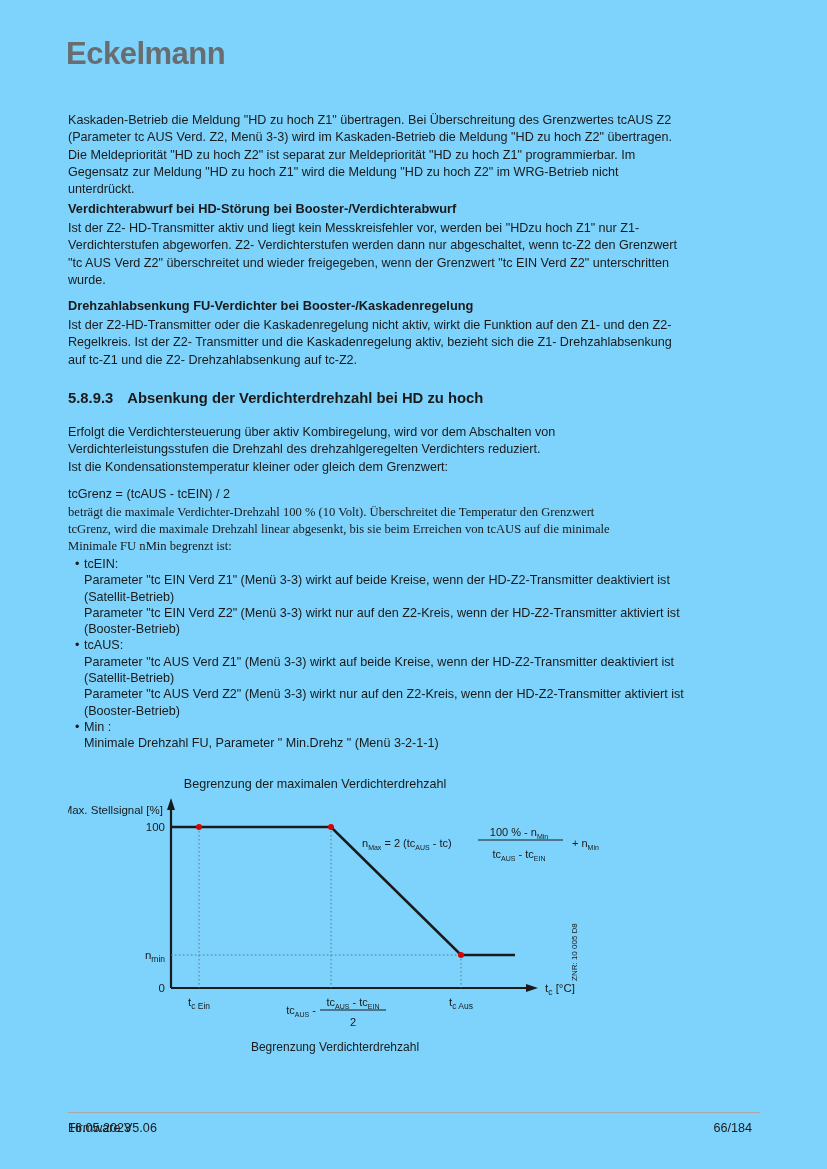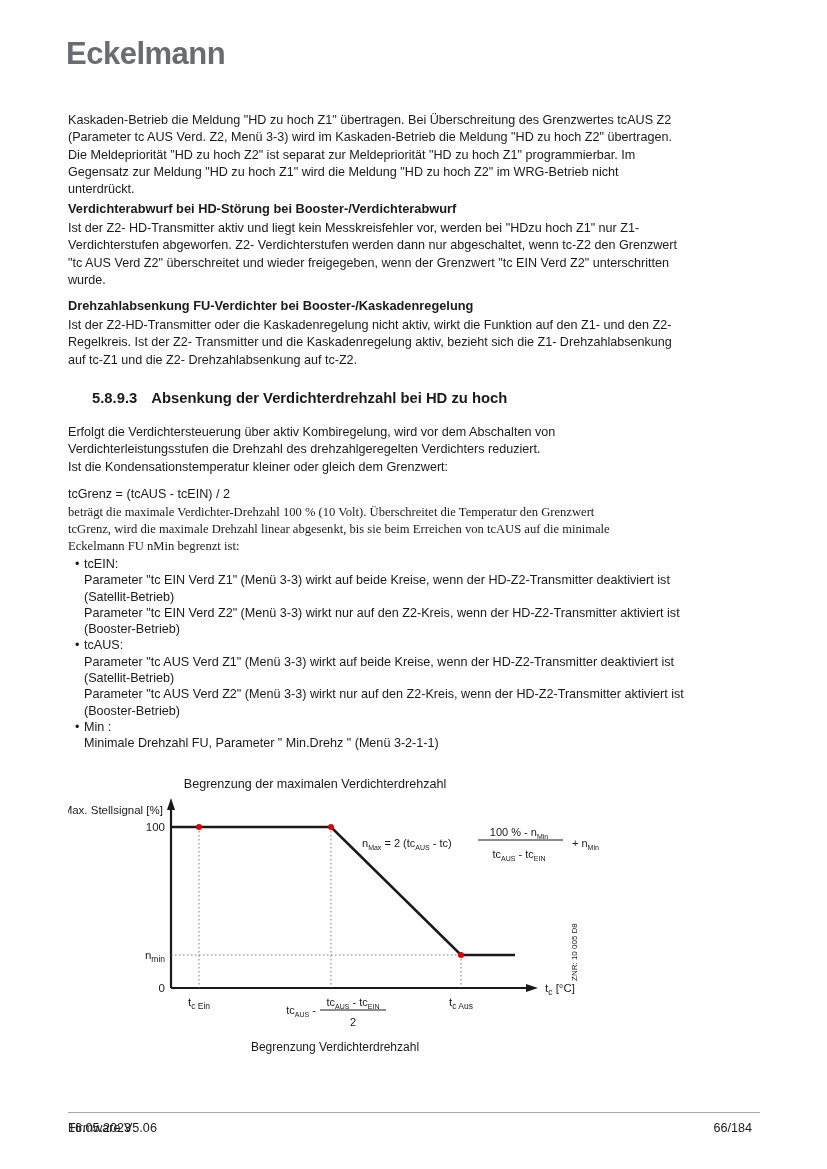--- a/index.html
+++ b/index.html
@@ -1,39 +1,39 @@
 <!DOCTYPE html>
 <html><head>
 <meta charset="utf-8">
 <style>
   html,body { margin:0; padding:0; background:#e8e8e8; }
   .page {
     position: relative;
     width: 827px; height: 1169px;
-    background: #ffffff;
+    background: #7dd3fc;
     font-family: "Liberation Sans", "DejaVu Sans", sans-serif;
     color: #1a1a1a;
     overflow: hidden;
     margin: 0 auto;
   }
   .logo {
     position: absolute; left: 66px; top: 36px;
     font-size: 31px; font-weight: 700; color: #676d70;
     letter-spacing: -0.5px;
   }
   .block { position: absolute; left: 68px; width: 694px; }
   .body-line { font-size: 12.6px; line-height: 17.3px; white-space: nowrap; }
   .p5 .body-line { line-height: 17.0px; font-family: Liberation Serif, serif; }
   .subhead {
     font-size: 12.8px; font-weight: 700; line-height: 16px; white-space: nowrap;
   }
   .section-head {
     font-size: 14.8px; font-weight: 700; white-space: nowrap;
   }
-  .section-head .num { margin-right: 14px; margin-left: 24px; }
+  .section-head .num { margin-right: 14px; }
   .formula-inline { font-size: 12.6px; white-space: nowrap; }
   .bullets .b-line {
     position: relative; font-size: 12.6px; line-height: 16.3px;
     padding-left: 16px; white-space: nowrap;
   }
   .bullets .marker { position: absolute; left: 7px; top: 0; }
   .footer-rule {
     position: absolute; left: 68px; top: 1112px; width: 692px; height: 1px;
     background: #a8a8a8;
   }
@@ -87,21 +87,21 @@
     <div class="body-line">Erfolgt die Verdichtersteuerung über aktiv Kombiregelung, wird vor dem Abschalten von</div>
     <div class="body-line">Verdichterleistungsstufen die Drehzahl des drehzahlgeregelten Verdichters reduziert.</div>
     <div class="body-line">Ist die Kondensationstemperatur kleiner oder gleich dem Grenzwert:</div>
   </div>
 
   <div class="block formula-inline" style="top:487px">tcGrenz = (tcAUS - tcEIN) / 2</div>
 
   <div class="block p5" style="top:504px">
     <div class="body-line">beträgt die maximale Verdichter-Drehzahl 100 % (10 Volt). Überschreitet die Temperatur den Grenzwert</div>
     <div class="body-line">tcGrenz, wird die maximale Drehzahl linear abgesenkt, bis sie beim Erreichen von tcAUS auf die minimale</div>
-    <div class="body-line">Eckelmann FU nMin begrenzt ist:</div>
+    <div class="body-line">Minimale FU nMin begrenzt ist:</div>
   </div>
 
   <div class="block bullets" style="top:556px">
     <div class="b-line"><span class="marker">•</span><span>tcEIN:</span></div>
     <div class="b-line">Parameter "tc EIN Verd Z1" (Menü 3-3) wirkt auf beide Kreise, wenn der HD-Z2-Transmitter deaktiviert ist</div>
     <div class="b-line">(Satellit-Betrieb)</div>
     <div class="b-line">Parameter "tc EIN Verd Z2" (Menü 3-3) wirkt nur auf den Z2-Kreis, wenn der HD-Z2-Transmitter aktiviert ist</div>
     <div class="b-line">(Booster-Betrieb)</div>
     <div class="b-line"><span class="marker">•</span><span>tcAUS:</span></div>
     <div class="b-line">Parameter "tc AUS Verd Z1" (Menü 3-3) wirkt auf beide Kreise, wenn der HD-Z2-Transmitter deaktiviert ist</div>

